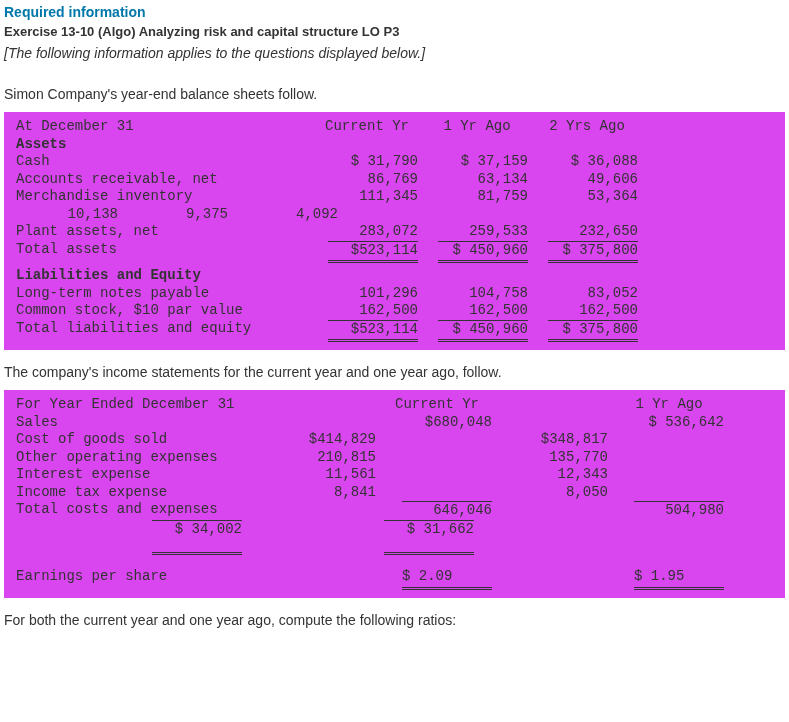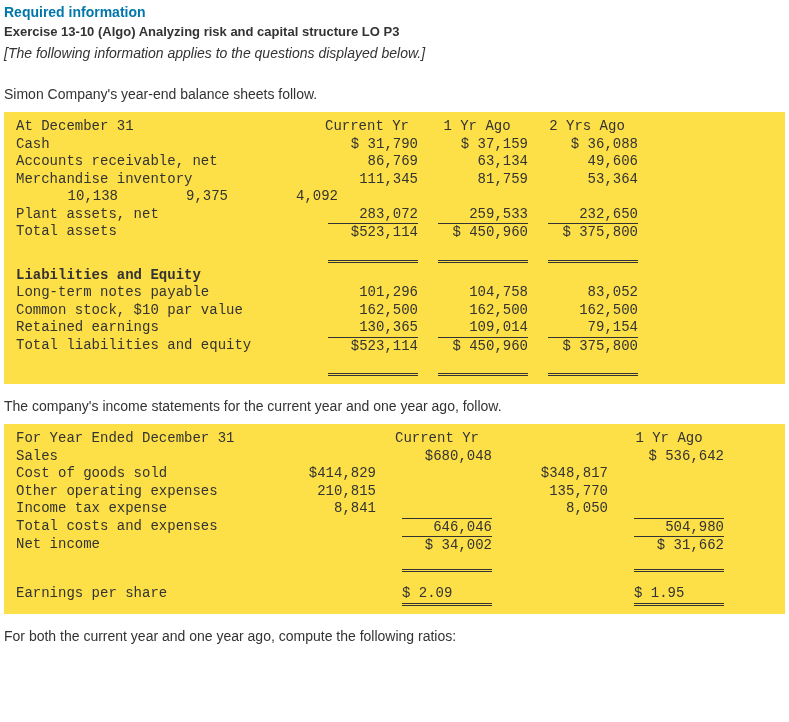--- a/index.html
+++ b/index.html
@@ -23,42 +23,42 @@
     margin: 4px 0 6px 0;
   }
   .italic-note {
     font-style: italic;
     margin: 6px 0 25px 0;
   }
   .body-text {
     margin: 8px 0 10px 0;
   }
   .fin-block {
-    background: #fde047;
+    background: #d946ef;
     padding: 6px 12px 8px 12px;
     margin: 8px 0 14px 0;
   }
   .mono {
     font-family: "Courier New", Courier, monospace;
     font-size: 14px;
     line-height: 1.25;
   }
   .row { display: flex; }
   .lbl { flex: 0 0 300px; }
   .col { flex: 0 0 110px; text-align: right; padding-right: 8px; box-sizing: border-box; }
   .hdr .col { text-align: center; }
   .total .col span, .net .col span, .eps .col span {
     display: inline-block;
     min-width: 90px;
     text-align: right;
   }
   .dbl .col span {
     border-top: 1px solid #333;
     border-bottom: 3px double #333;
-    padding-bottom: 18px;
+    padding-bottom: 1px;
   }
   .bold { font-weight: bold; }
 
   
   .is-row { display: flex; }
   .is-lbl { flex: 0 0 250px; }
   .is-c1 { flex: 0 0 110px; text-align: right; padding-right: 6px; }
   .is-c2 { flex: 0 0 110px; text-align: right; padding-right: 6px; }
   .is-c3 { flex: 0 0 110px; text-align: right; padding-right: 6px; }
   .is-c4 { flex: 0 0 110px; text-align: right; padding-right: 6px; }
@@ -76,20 +76,21 @@
 <div class="body-text">Simon Company's year-end balance sheets follow.</div>
 
 <div class="fin-block mono">
   <div class="row hdr">
     <div class="lbl">At December 31</div>
     <div class="col">Current Yr</div>
     <div class="col">1 Yr Ago</div>
     <div class="col">2 Yrs Ago</div>
   </div>
   <div class="row bold">
+    <div class="lbl">Assets</div>
     <div class="col"></div>
       <div class="col"></div>
       <div class="col"></div>
   </div>
   <div class="row">
       <div class="lbl">Cash</div>
       <div class="col">$ 31,790</div>
       <div class="col">$  37,159</div>
       <div class="col">$  36,088</div>
     </div>
@@ -134,26 +135,20 @@
       <div class="col">101,296</div>
       <div class="col">104,758</div>
       <div class="col">83,052</div>
     </div>
   <div class="row">
       <div class="lbl">Common stock, $10 par value</div>
       <div class="col">162,500</div>
       <div class="col">162,500</div>
       <div class="col">162,500</div>
     </div>
-  <div class="row">
-      <div class="lbl">Retained earnings</div>
-      <div class="col">130,365</div>
-      <div class="col">109,014</div>
-      <div class="col">79,154</div>
-    </div>
   <div class="row total dbl">
       <div class="lbl">Total liabilities and equity</div>
       <div class="col"><span>$523,114</span></div>
       <div class="col"><span>$ 450,960</span></div>
       <div class="col"><span>$ 375,800</span></div>
     </div>
 </div>
 
 <div class="body-text">The company's income statements for the current year and one year ago, follow.</div>
 
@@ -180,35 +175,41 @@
       <div class="is-c4"></div>
     </div>
   <div class="is-row">
       <div class="is-lbl">Other operating expenses</div>
       <div class="is-c1">210,815</div>
       <div class="is-c2"></div>
       <div class="is-c3">135,770</div>
       <div class="is-c4"></div>
     </div>
   <div class="is-row">
+      <div class="is-lbl">Interest expense</div>
+      <div class="is-c1">11,561</div>
+      <div class="is-c2"></div>
+      <div class="is-c3">12,343</div>
+      <div class="is-c4"></div>
+    </div>
+  <div class="is-row">
       <div class="is-lbl">Income tax expense</div>
       <div class="is-c1">8,841</div>
       <div class="is-c2"></div>
       <div class="is-c3">8,050</div>
       <div class="is-c4"></div>
     </div>
   <div class="is-row">
     <div class="is-lbl">Total costs and expenses</div>
     <div class="is-c1"></div>
     <div class="is-c2 u"><span>646,046</span></div>
     <div class="is-c3"></div>
     <div class="is-c4 u"><span>504,980</span></div>
   </div>
   <div class="is-row">
-    <div class="is-lbl">Net income</div>
     <div class="is-c1"></div>
     <div class="is-c2 ud"><span>$ 34,002</span></div>
     <div class="is-c3"></div>
     <div class="is-c4 ud"><span>$  31,662</span></div>
   </div>
   <div class="is-row" style="margin-top:13px;">
     <div class="is-lbl">Earnings per share</div>
     <div class="is-c1"></div>
     <div class="is-c2 udonly"><span>$   2.09</span></div>
     <div class="is-c3"></div>

